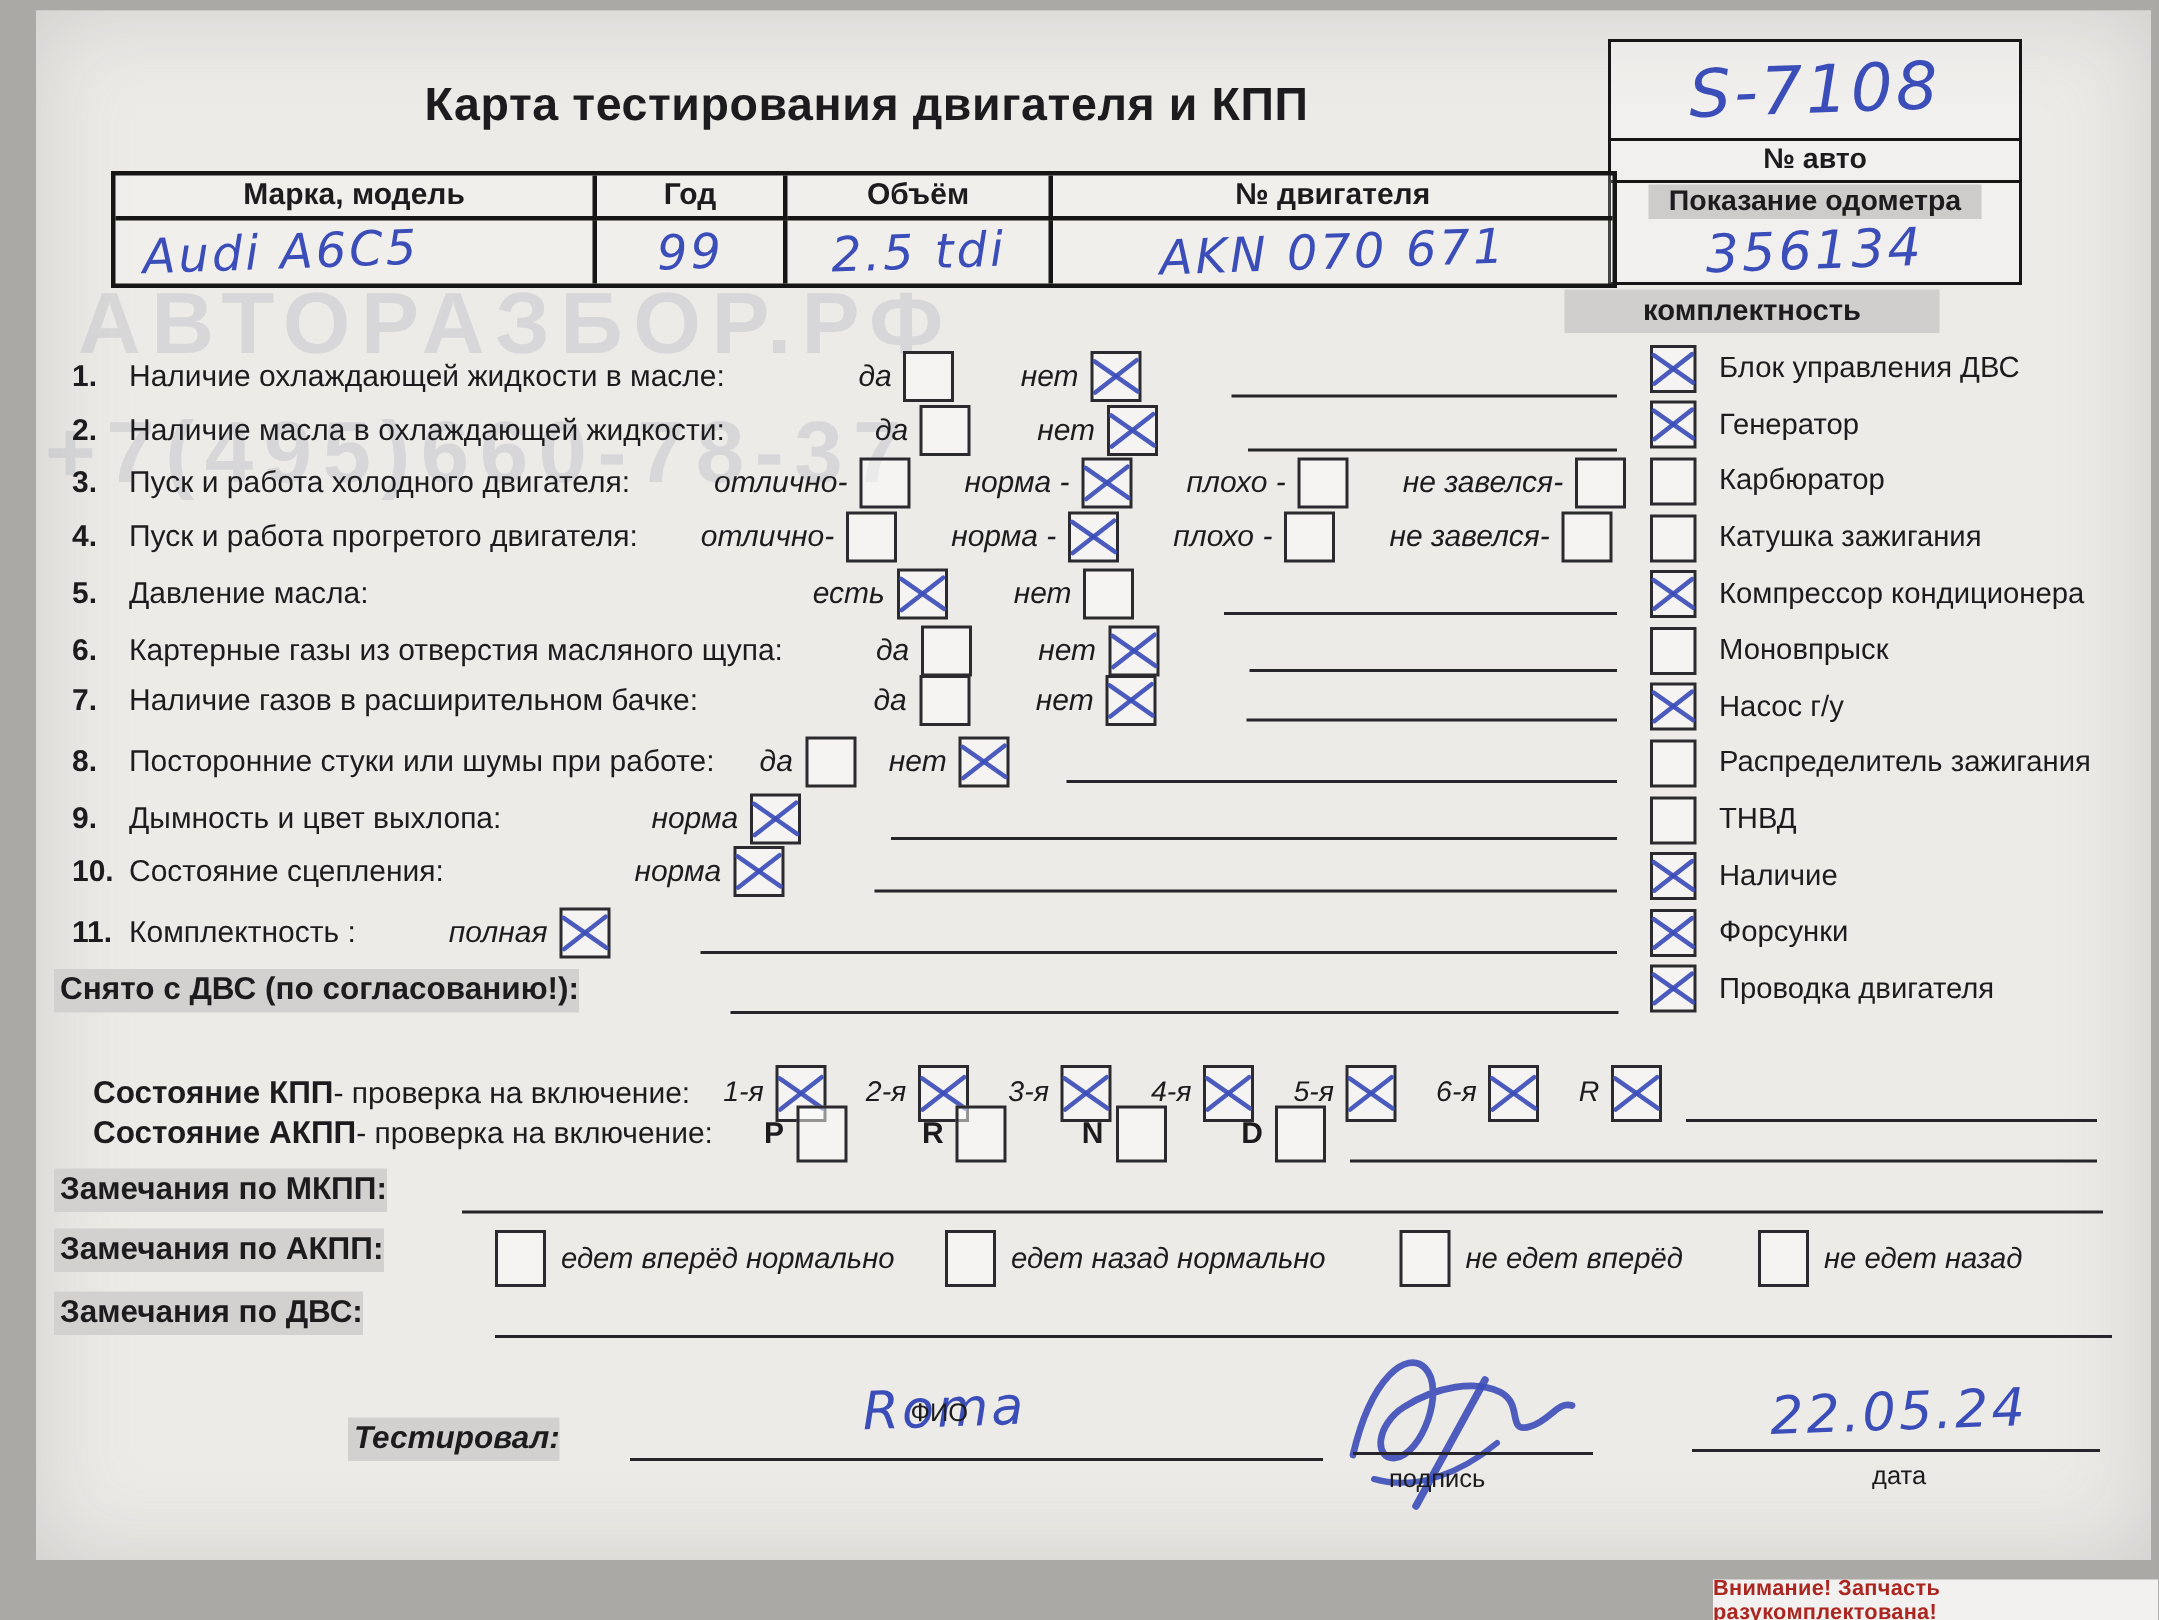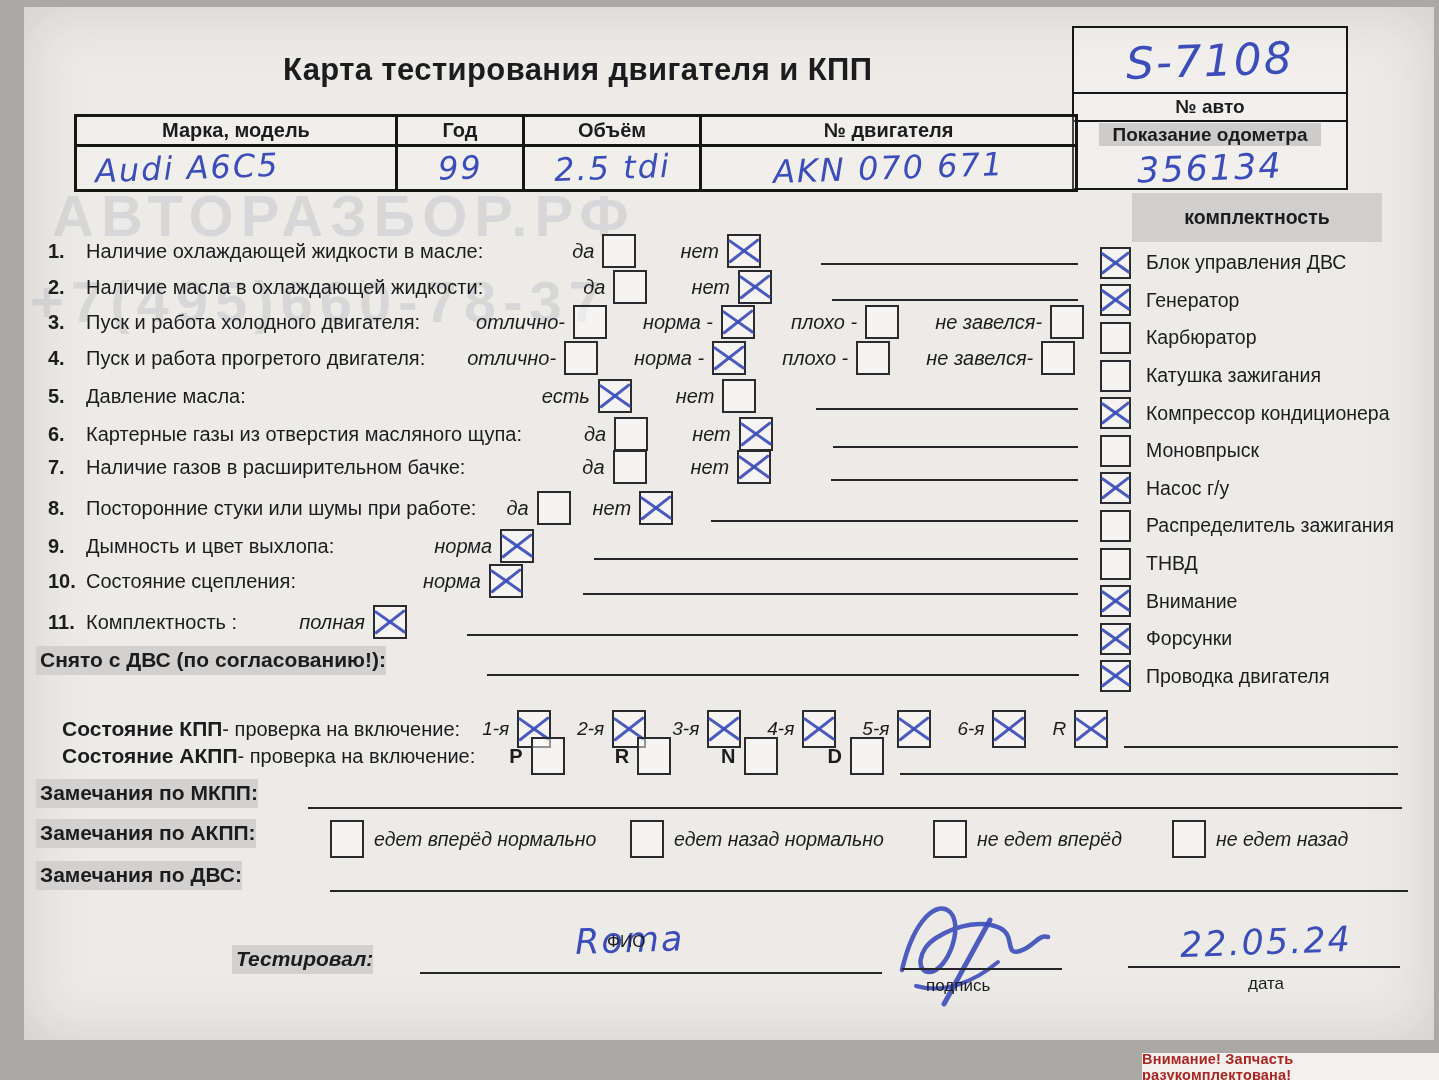--- a/index.html
+++ b/index.html
@@ -45,22 +45,22 @@
   .fill{flex:1 1 auto;min-width:20px;border-bottom:2px solid #26262a;height:4px;align-self:flex-end;margin:0 2px 3px 16px;}
   .r1{top:2px}.r2{top:38px}.r3{top:73px}.r4{top:109px}.r5{top:147px}.r6{top:185px}
   .r7{top:218px}.r8{top:259px}.r9{top:297px}.r10{top:332px}.r11{top:373px}
   .r1 .sp{width:89px}.r2 .sp{width:100px}.r3 .sp{width:56px}.r4 .sp{width:42px}
   .r5 .sp{width:296px}.r6 .sp{width:62px}.r7 .sp{width:117px}.r8 .sp{width:30px}
   .r9 .sp{width:100px}.r10 .sp{width:127px}.r11 .sp{width:62px}
   .r3 .opt,.r4 .opt{margin-right:36px;}
   .r8 .opt{margin-right:22px;}
   .r5 .opt{}
   
-  #comp-title{left:1132px;top:193px;width:250px;text-align:center;font-weight:bold;font-size:19.5px;background:#d0cfcd;padding:13px 0;}
-  #comp-list{left:1100px;top:244px;}
+  #comp-title{left:1043px;top:193px;width:250px;text-align:center;font-weight:bold;font-size:19.5px;background:#d0cfcd;padding:3px 0;}
+  #comp-list{left:1100px;top:227px;}
   .citem{display:flex;align-items:center;gap:15px;height:37.6px;}
   .clabel{font-size:19.5px;white-space:nowrap;}
   
   .band{background:#d2d1cf;font-weight:bold;font-size:21px;padding:2px 0 3px 4px;white-space:nowrap;}
   .line{border-bottom:2px solid #26262a;height:2px;}
   #snyato-band{left:36px;top:646px;}
   #snyato-line{left:487px;top:672px;width:592px;}
   
   #kpp-row{left:62px;top:707px;right:39px;height:44px;display:flex;align-items:center;}
   #akpp-row{left:62px;top:734px;right:39px;height:44px;display:flex;align-items:center;}
@@ -167,21 +167,21 @@
       <div class="citem">
         <div class="bx sm"></div>
         <span class="clabel">Распределитель зажигания</span>
       </div>
       <div class="citem">
         <div class="bx sm"></div>
         <span class="clabel">ТНВД</span>
       </div>
       <div class="citem">
         <div class="bx sm checked"></div>
-        <span class="clabel">Внимание</span>
+        <span class="clabel">Наличие</span>
       </div>
       <div class="citem">
         <div class="bx sm checked"></div>
         <span class="clabel">Форсунки</span>
       </div>
       <div class="citem">
         <div class="bx sm checked"></div>
         <span class="clabel">Проводка двигателя</span>
       </div>
     </div>

